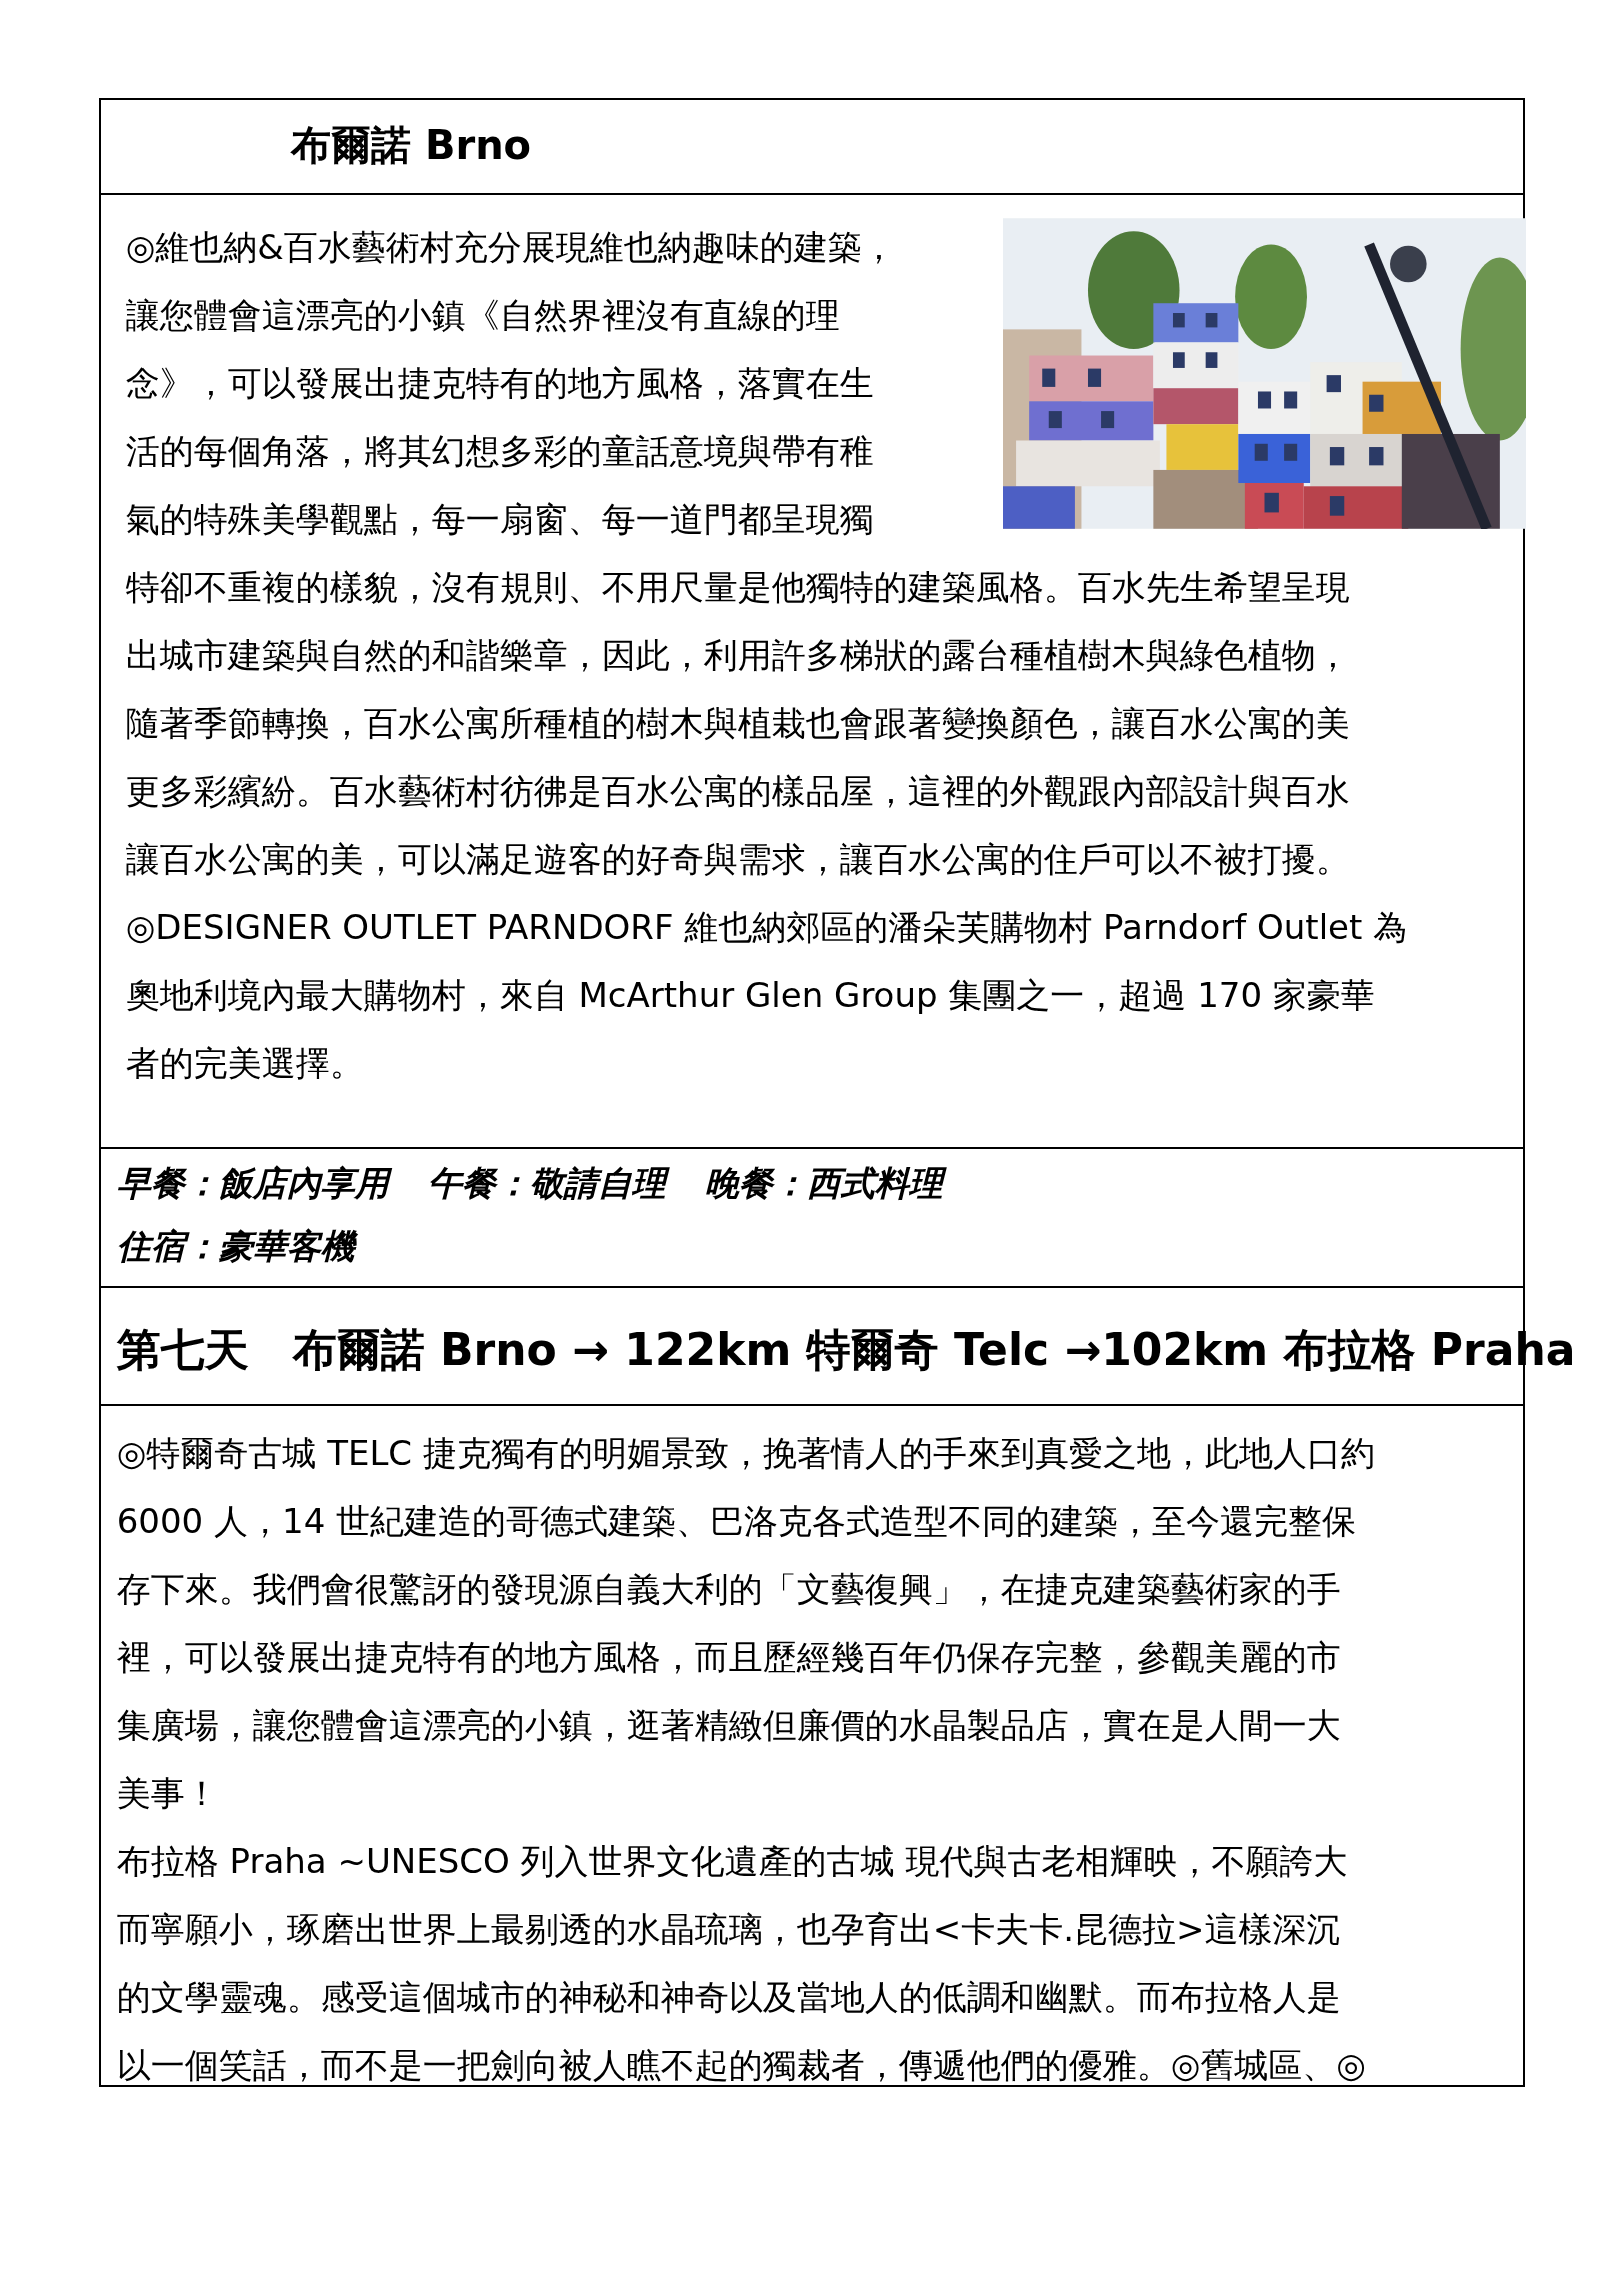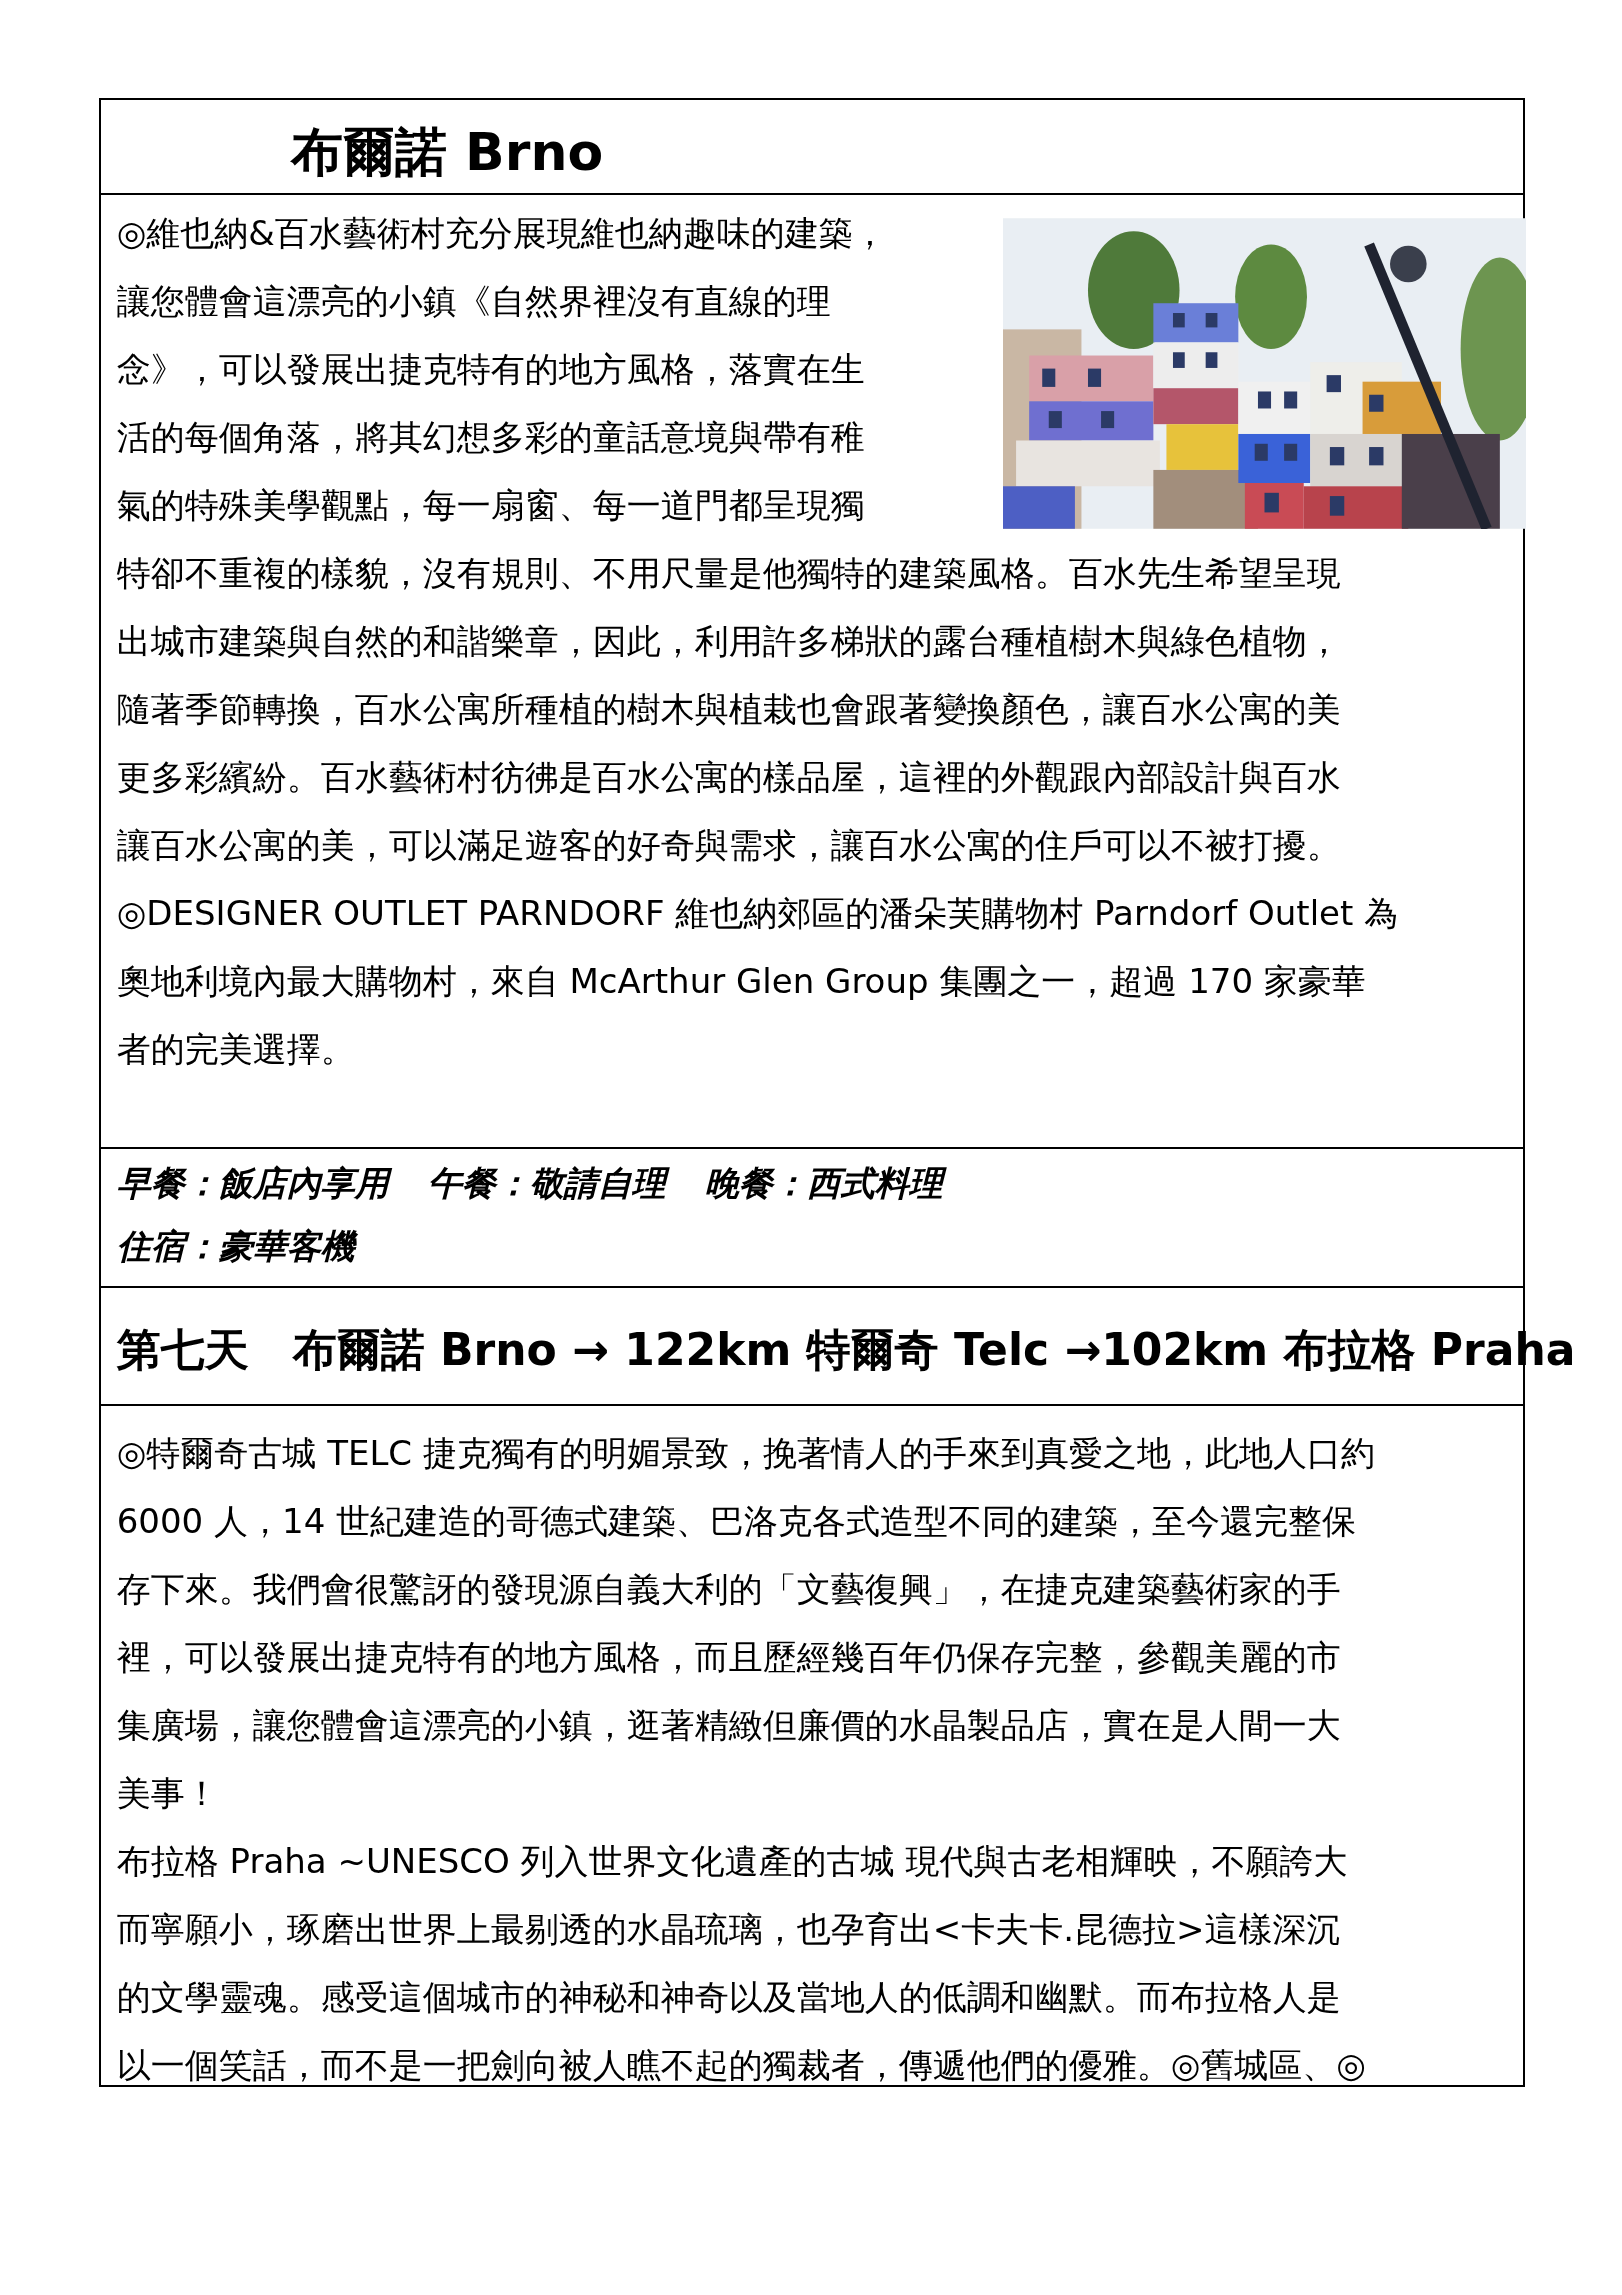--- a/index.html
+++ b/index.html
@@ -2,39 +2,39 @@
 <html style="font-size:10.5px"><head>
 <meta charset="utf-8">
 <style>
   html, body { margin: 0; padding: 0; background: #ffffff; }
   body { width: 1622px; height: 2295px; position: relative; overflow: hidden;
          font-family: "DejaVu Sans", "Liberation Sans", sans-serif; color: #000; }
   .table { position: absolute; left: 99px; top: 98px; width: 1426px; height: 1989px;
            border: 2.6px solid #000; box-sizing: border-box; }
   .row { position: absolute; left: 0; right: 0; border-bottom: 2.6px solid #000; box-sizing: border-box; }
   .row.last { border-bottom: none; }
-  .title { position: absolute; left: 190px; top: 18.3px; font-size: 52px; font-weight: bold; white-space: nowrap; }
+  .title { position: absolute; left: 190px; top: 18.3px; font-size: 40px; font-weight: bold; white-space: nowrap; }
   .body-text { position: absolute; left: 15.7px; font-size: 34px; line-height: 68px; white-space: nowrap; }
   .line { display: block; height: 68px; }
   .photo { position: absolute; left: 902px; top: 23px; width: 523px; height: 311px; overflow: hidden; }
   .meal { position: absolute; left: 15.7px; font-size: 34px; font-weight: bold; line-height: 68px; white-space: nowrap; font-style: italic; }
   .meal span.gap { display: inline-block; width: 39px; }
   .day-title { position: absolute; left: 15.7px; top: 33px; font-size: 44px; font-weight: bold; white-space: nowrap; }
 </style>
 </head>
 <body>
 
 <div class="table">
 
   <div class="row" style="top:0; height:95px;">
     <div class="title">布爾諾 Brno</div>
   </div>
 
   <div class="row" style="top:95px; height:954px;">
-    <div class="body-text" style="top:4px;">
+    <div class="body-text" style="top:18px;margin-left:9px;">
       <span class="line">◎維也納&amp;百水藝術村充分展現維也納趣味的建築，</span>
       <span class="line">讓您體會這漂亮的小鎮《自然界裡沒有直線的理</span>
       <span class="line">念》，可以發展出捷克特有的地方風格，落實在生</span>
       <span class="line">活的每個角落，將其幻想多彩的童話意境與帶有稚</span>
       <span class="line">氣的特殊美學觀點，每一扇窗、每一道門都呈現獨</span>
       <span class="line">特卻不重複的樣貌，沒有規則、不用尺量是他獨特的建築風格。百水先生希望呈現</span>
       <span class="line">出城市建築與自然的和諧樂章，因此，利用許多梯狀的露台種植樹木與綠色植物，</span>
       <span class="line">隨著季節轉換，百水公寓所種植的樹木與植栽也會跟著變換顏色，讓百水公寓的美</span>
       <span class="line">更多彩繽紛。百水藝術村彷彿是百水公寓的樣品屋，這裡的外觀跟內部設計與百水</span>
       <span class="line">讓百水公寓的美，可以滿足遊客的好奇與需求，讓百水公寓的住戶可以不被打擾。</span>

